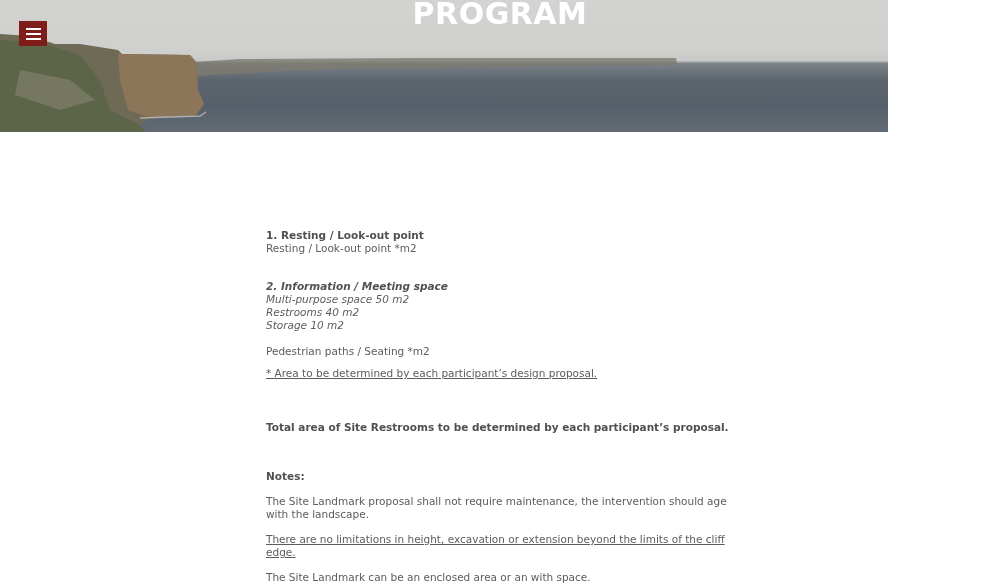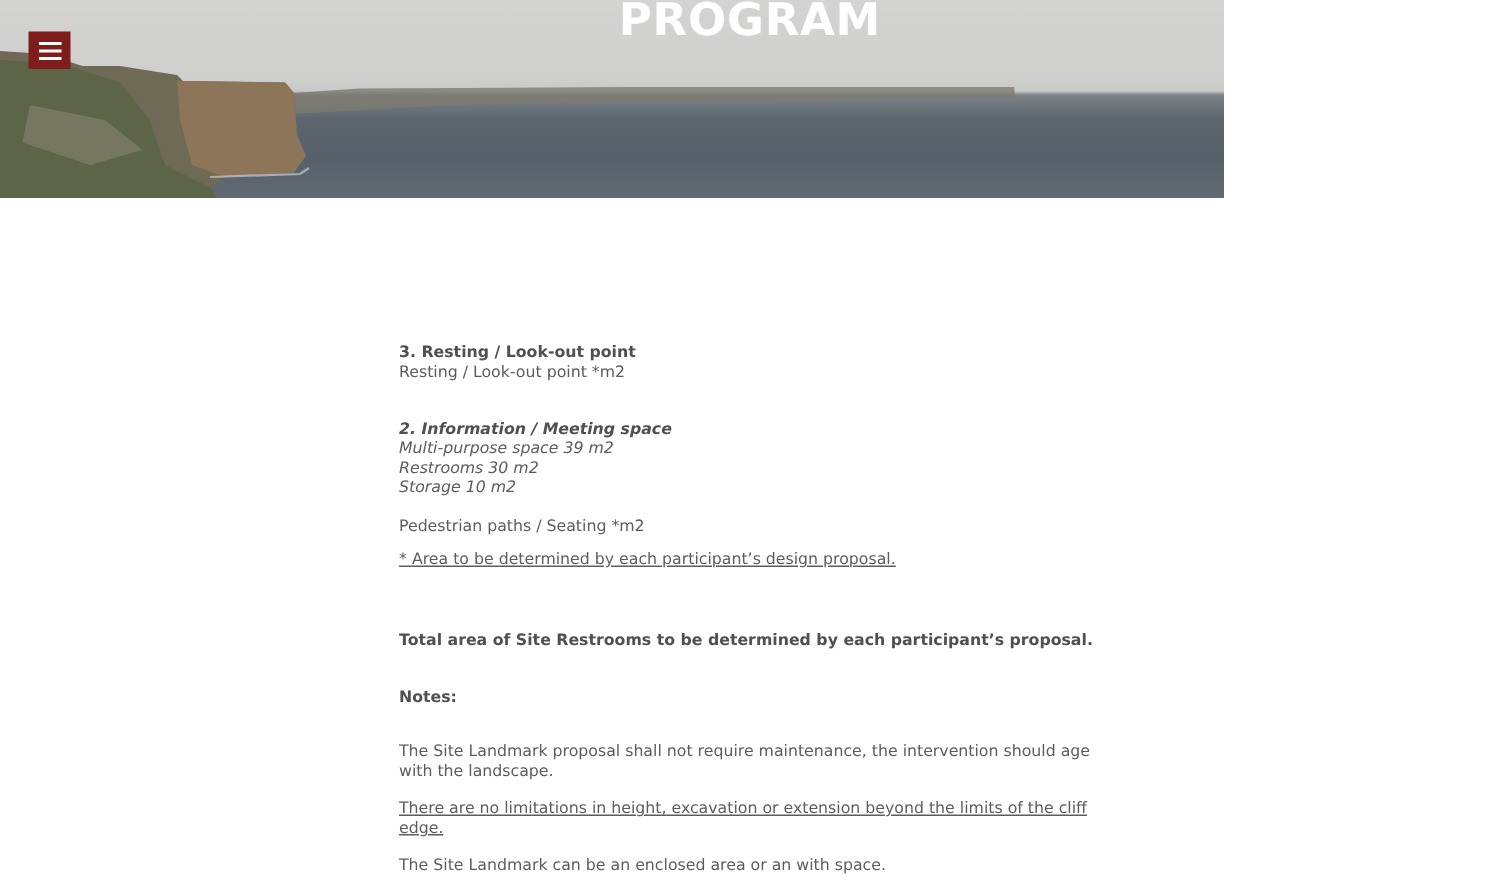--- a/index.html
+++ b/index.html
@@ -1,21 +1,21 @@
 <!DOCTYPE html>
 <html><head>
   <meta charset="utf-8">
   <style>
     html, body { margin: 0; padding: 0; }
     body {
       width: 1000px; height: 587px; overflow: hidden; background: #ffffff;
       font-family: "DejaVu Sans", sans-serif; color: #5a5a5a;
     }
     .hero {
-      position: relative; width: 816px; height: 132px; overflow: hidden;
+      position: relative; width: 888px; height: 132px; overflow: hidden;
       background: linear-gradient(to bottom, #d3d4d1 0%, #cfd0cd 40%, #c7c9c8 46%, #7c8389 48%, #5d666e 60%, #56606a 80%, #626b73 100%);
     }
     .hero svg.scene { position: absolute; left: 0; top: 0; }
     .hero-title {
       position: absolute; left: 0; width: 1000px; top: -4px; text-align: center;
       font-family: "DejaVu Sans", sans-serif; font-size: 30px; font-weight: bold;
       color: #ffffff; letter-spacing: 0.5px;
     }
     .menu-btn {
       position: absolute; left: 19px; top: 21px; width: 28px; height: 25px;
@@ -27,21 +27,21 @@
       position: absolute; left: 266px; top: 229px; width: 470px;
       font-size: 10.5px; line-height: 13px; color: #5c5c5c;
     }
     .content p { margin: 0; }
     .bold { font-weight: bold; color: #505050; }
     .sec1 { position: absolute; top: 0; }
     .sec2 { position: absolute; top: 51px; font-style: italic; }
     .sec3 { position: absolute; top: 116px; }
     .note-asterisk { position: absolute; top: 138px; text-decoration: underline; }
     .total { position: absolute; top: 192px; }
-    .notes-h { position: absolute; top: 230px; text-align: right; }
+    .notes-h { position: absolute; top: 241px; text-align: right; }
     .n1 { position: absolute; top: 266px; width: 470px; }
     .n2 { position: absolute; top: 304px; width: 470px; text-decoration: underline; }
     .n3 { position: absolute; top: 342px; width: 470px; }
   </style>
 </head>
 <body>
 
 <div class="hero">
   <svg class="scene" width="1000" height="132">
 
@@ -57,27 +57,27 @@
   <div class="hero-title">PROGRAM</div>
   <div class="menu-btn">
     <span></span>
     <span></span>
     <span></span>
   </div>
 </div>
 
 <div class="content">
   <div class="sec1">
-    <p class="bold">3. Resting / Look-out point</p>
+    <p class="bold">1. Resting / Look-out point</p>
     <p>Resting / Look-out point *m2</p>
   </div>
   <div class="sec2">
     <p class="bold">2. Information / Meeting space</p>
-    <p>Multi-purpose space 39 m2</p>
-    <p>Restrooms 30 m2</p>
+    <p>Multi-purpose space 50 m2</p>
+    <p>Restrooms 40 m2</p>
     <p>Storage 10 m2</p>
   </div>
   <div class="sec3">
     <p>Pedestrian paths / Seating *m2</p>
   </div>
   <p class="note-asterisk">* Area to be determined by each participant’s design proposal.</p>
   <p class="total bold">Total area of Site Restrooms to be determined by each participant’s proposal.</p>
   <p class="notes-h bold">Notes:</p>
   <p class="n1">The Site Landmark proposal shall not require maintenance, the intervention should age with the landscape.</p>
   <p class="n2">There are no limitations in height, excavation or extension beyond the limits of the cliff edge.</p>

